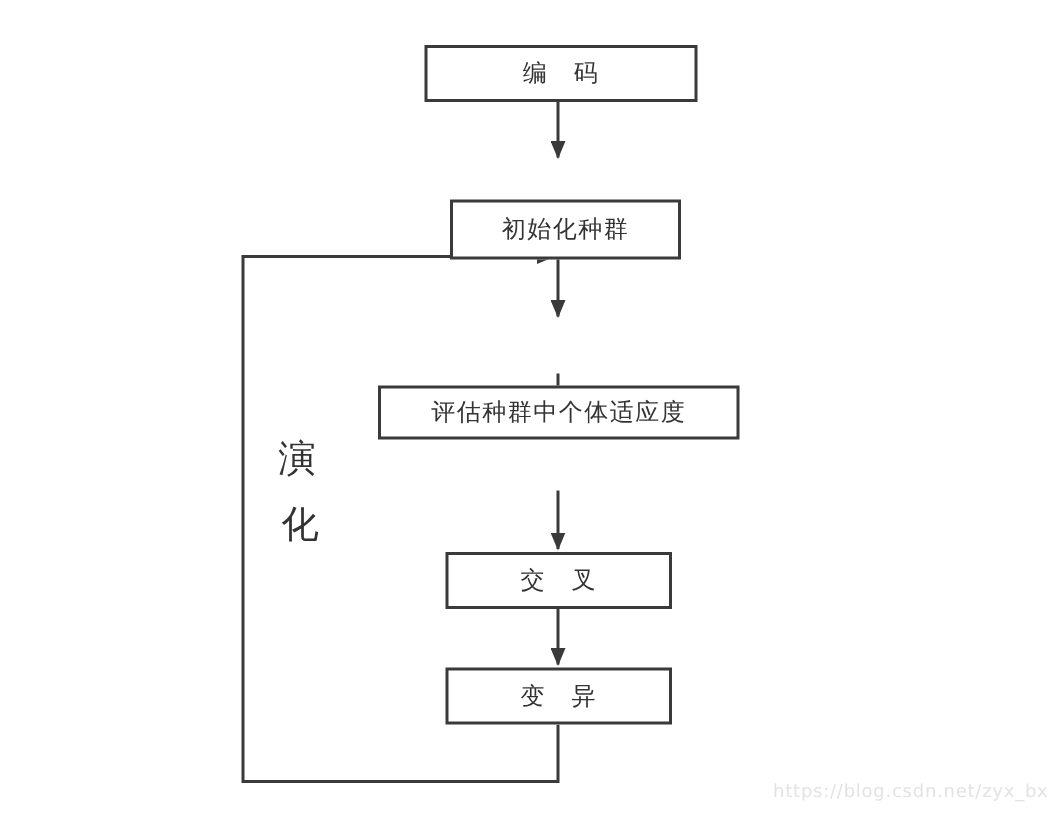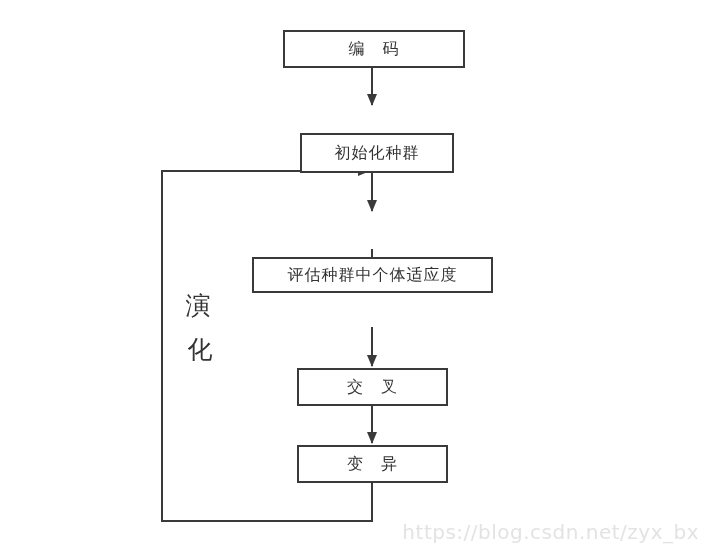--- a/index.html
+++ b/index.html
@@ -60,21 +60,21 @@
     line-height: 44px;
     text-align: center;
     display: flex;
     flex-direction: column;
   }
   .loop-label .char2 { padding-left: 4px; }
   .watermark {
     position: absolute;
     right: 9px;
     top: 520px;
-    font-size: 20px;
+    font-size: 12px;
     color: var(--color-watermark);
     letter-spacing: 0.5px;
   }
 </style>
 </head>
 <body>
 
 <div class="canvas">
 
   <svg class="wires" viewBox="0 0 708 548" xmlns="http://www.w3.org/2000/svg">

